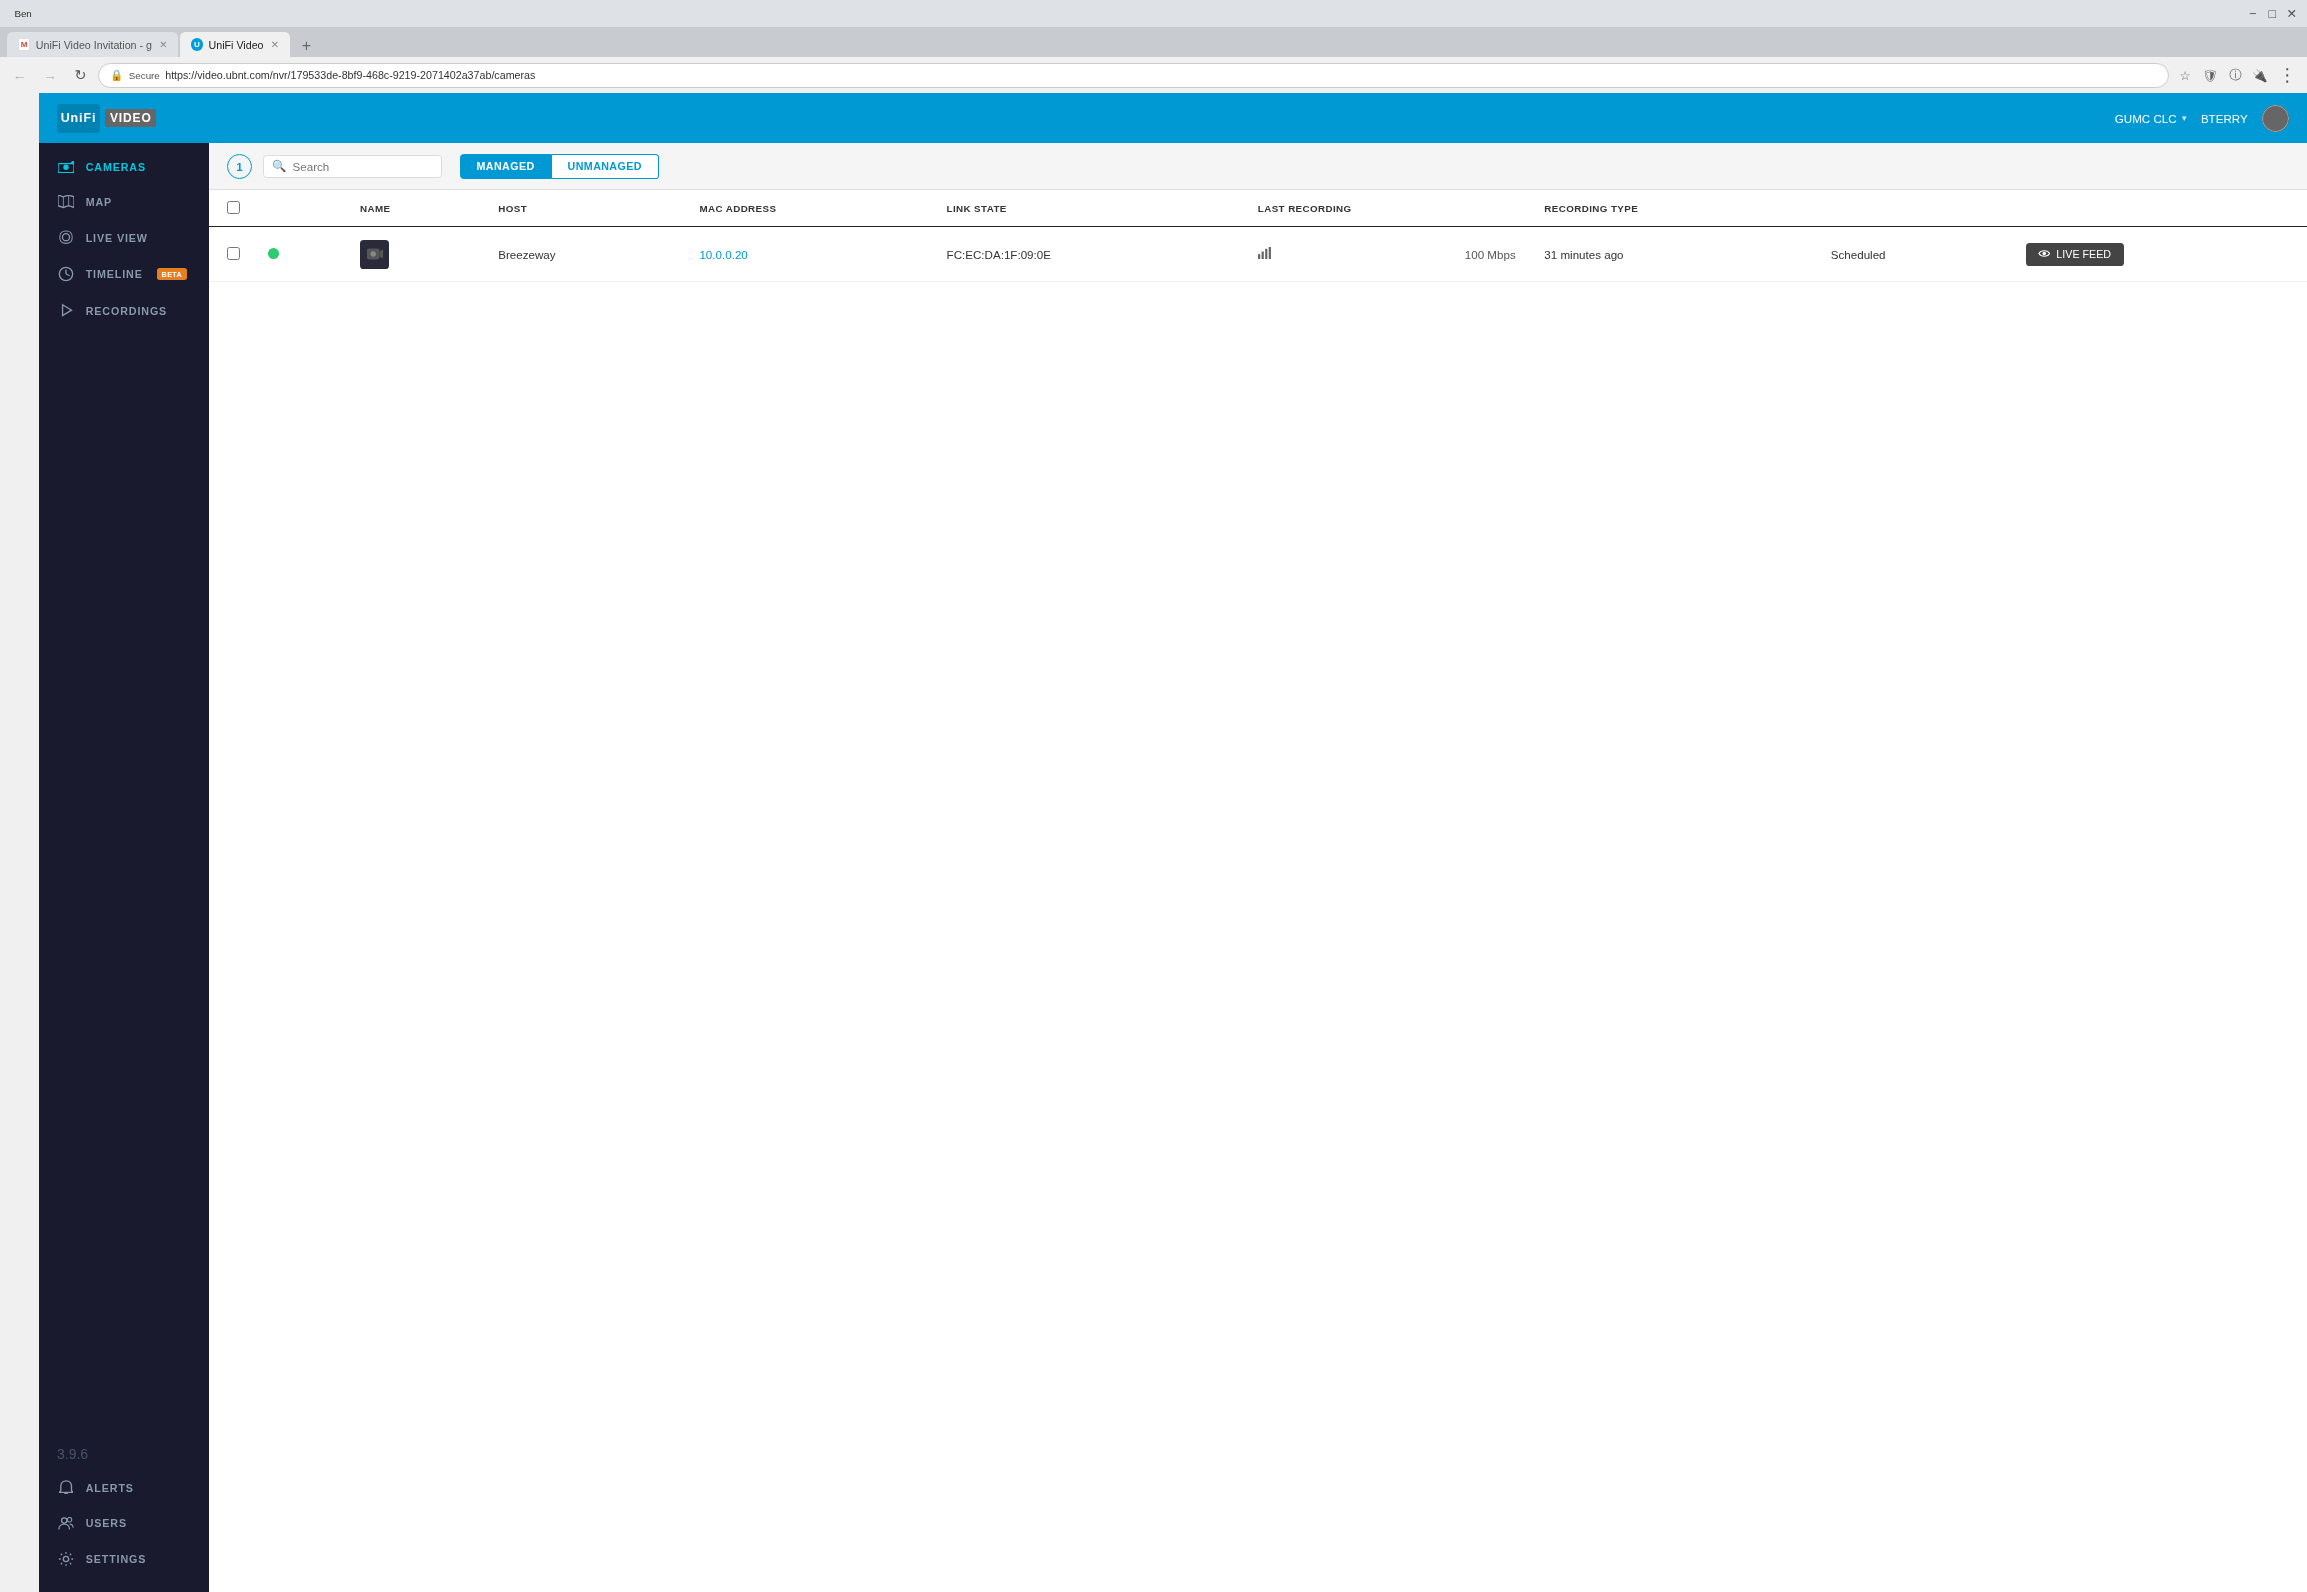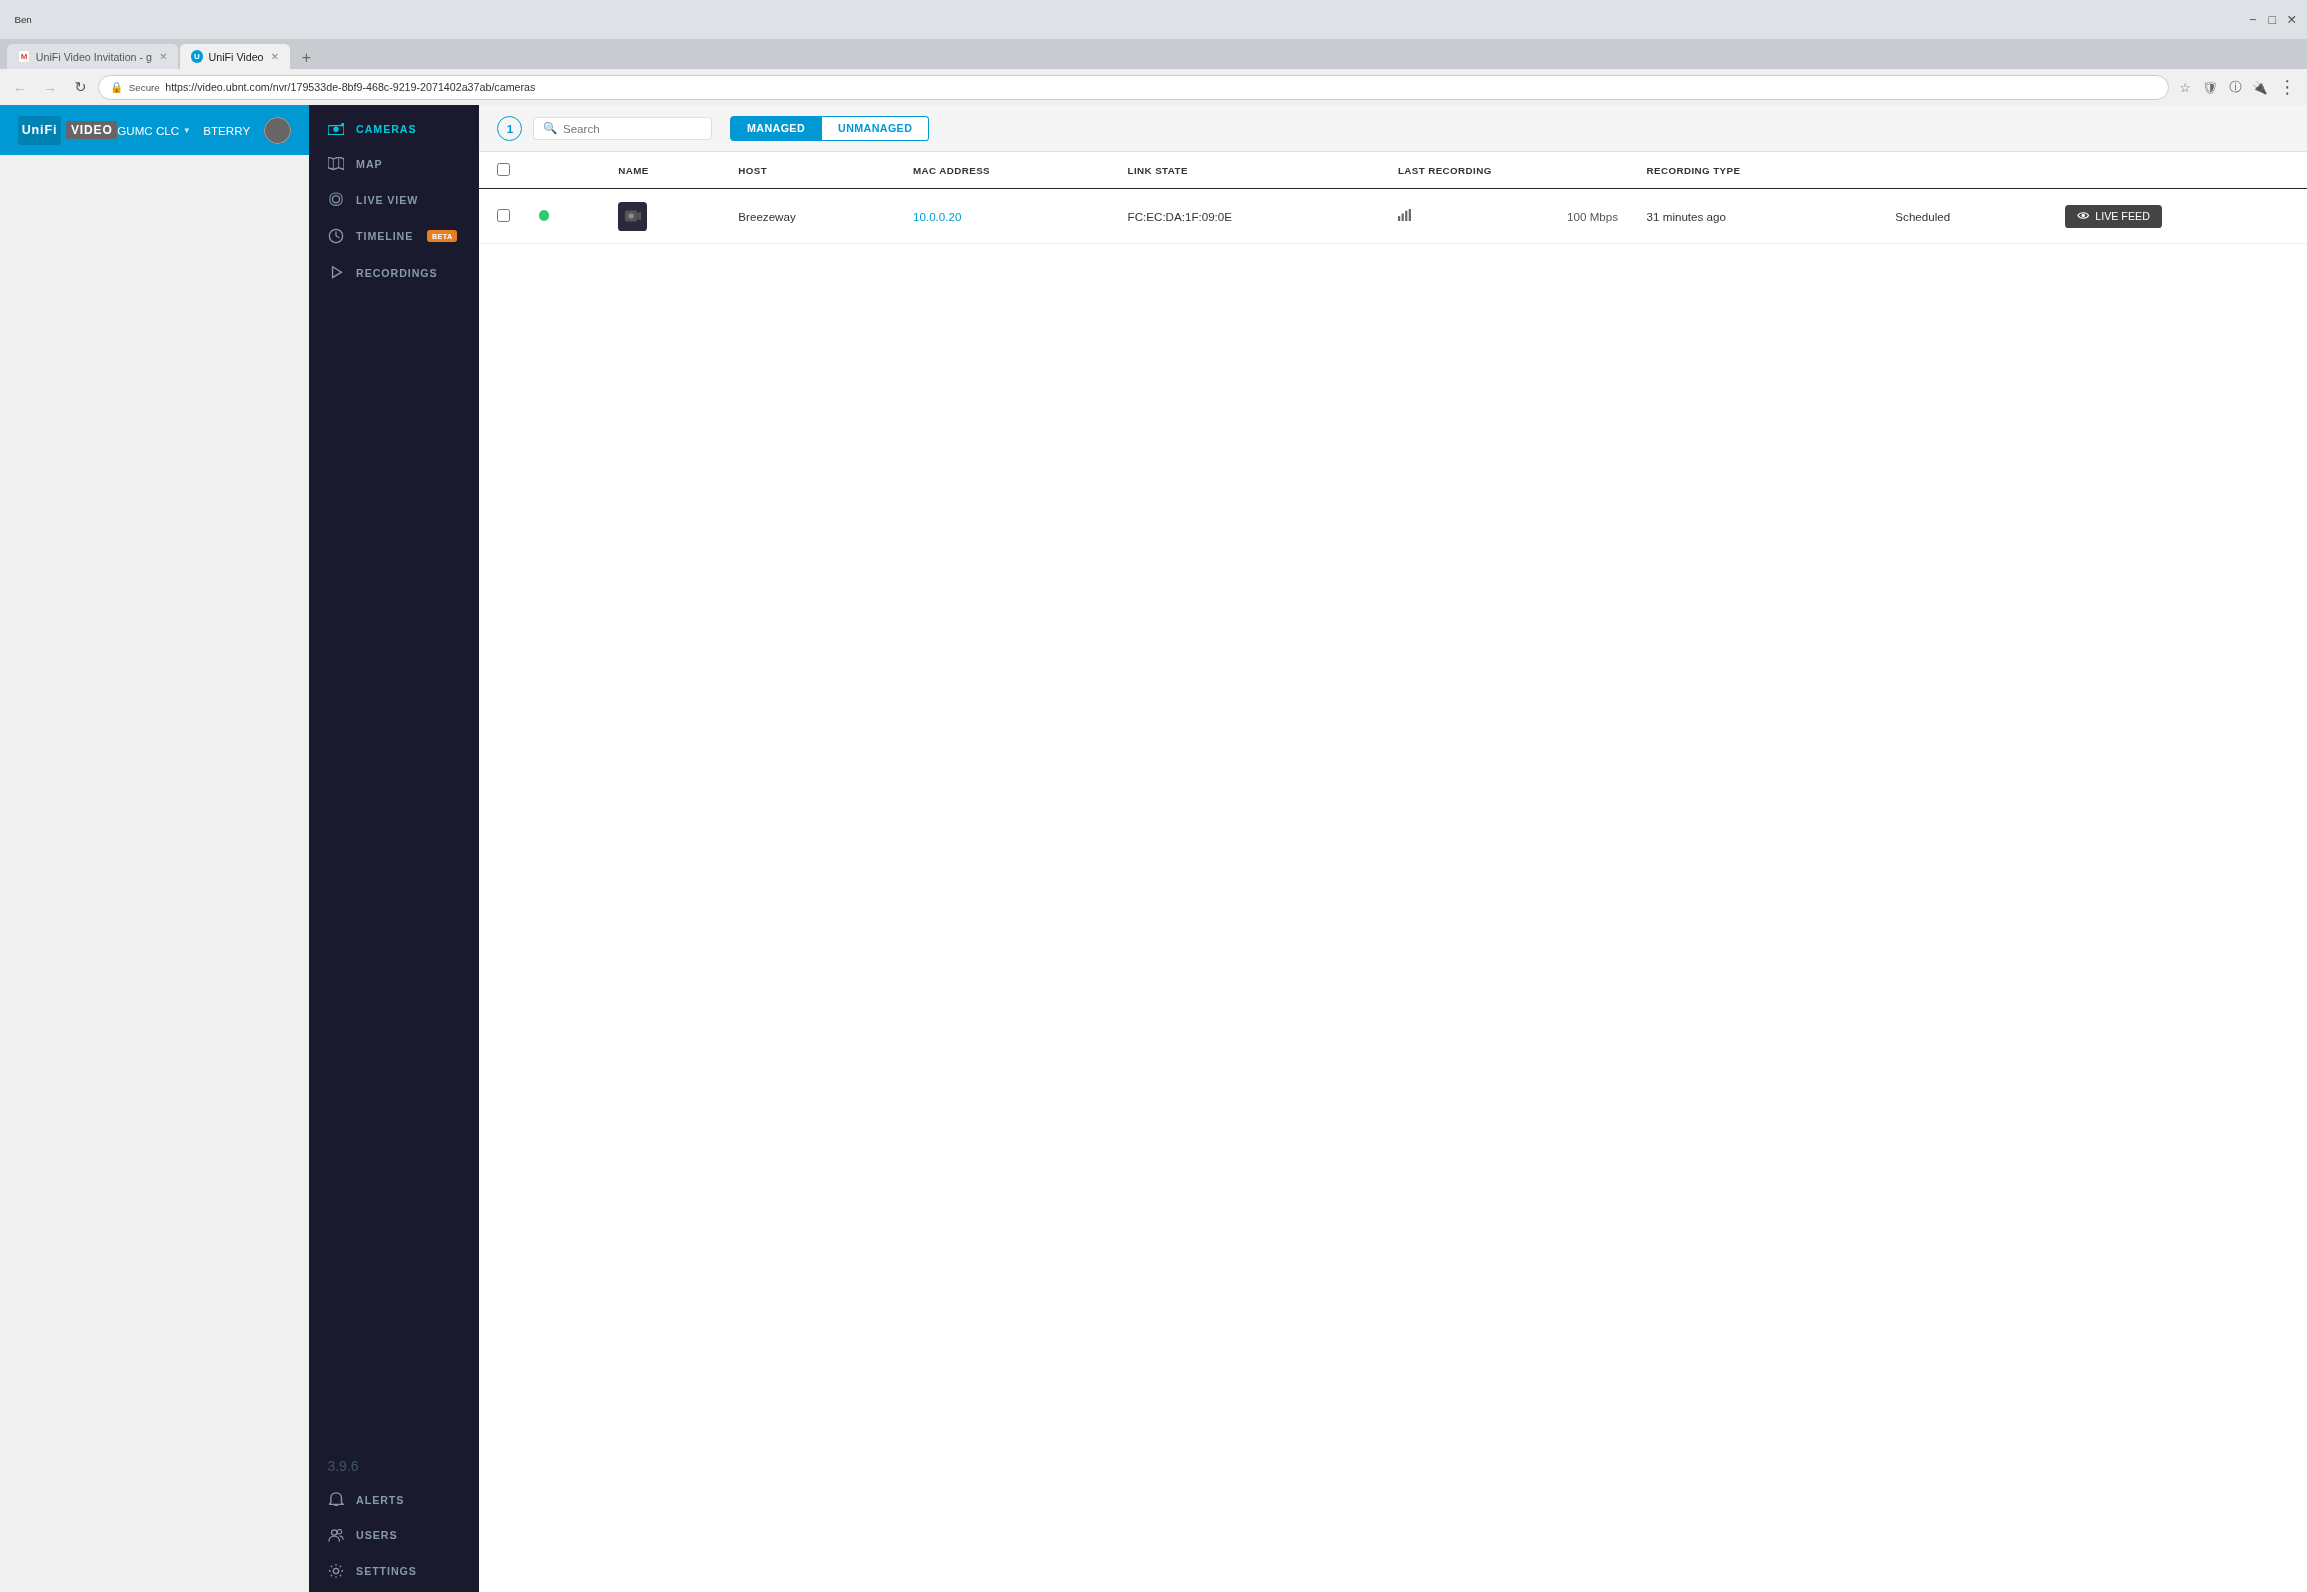--- a/index.html
+++ b/index.html
@@ -1,20 +1,20 @@
 <!DOCTYPE html>
 <html style="font-size:14.3px"><head>
   <meta charset="utf-8">
   <style>
     * { box-sizing: border-box; margin: 0; padding: 0; }
     body { font-family: -apple-system, BlinkMacSystemFont, 'Segoe UI', Arial, sans-serif; font-size: 11.6px; background: #f0f0f0; }
 
     
     .browser-chrome { background: #dee1e6; width: 100%; }
-    .browser-titlebar { display: flex; align-items: center; justify-content: flex-end; padding: 3.6px 7.2px; height: 39px; background: #dee1e6; }
+    .browser-titlebar { display: flex; align-items: center; justify-content: flex-end; padding: 3.6px 7.2px; height: 27px; background: #dee1e6; }
     .browser-titlebar-text { font-size: 9.8px; color: #333; margin-right: auto; padding-left: 7.2px; }
     .browser-btn { width: 16px; height: 16px; border: none; background: transparent; cursor: pointer; font-size: 12.5px; color: #555; display: flex; align-items: center; justify-content: center; margin-left: 3.6px; }
 
     
     .tab-bar { display: flex; align-items: flex-end; background: #c8ccd1; padding: 0 7.2px; height: 30px; }
     .tab { display: flex; align-items: center; height: 25px; padding: 0 10.7px; background: #dee1e6; border-radius: 5.4px 5.4px 0 0; font-size: 10.7px; color: #555; cursor: pointer; margin-right: 1.8px; position: relative; }
     .tab.active { background: #f0f0f0; color: #222; }
     .tab-favicon { width: 12.5px; height: 12.5px; margin-right: 5.4px; border-radius: 1.8px; display: inline-flex; align-items: center; justify-content: center; font-size: 9px; }
     .tab-gmail-favicon { background: #fff; border: 0.9px solid #ddd; color: #d44638; font-weight: bold; font-size: 8px; }
     .tab-ubnt-favicon { background: #009cde; border-radius: 50%; color: white; font-size: 8px; font-weight: bold; }
@@ -26,21 +26,21 @@
     .nav-btn { width: 25px; height: 25px; border: none; background: transparent; cursor: pointer; color: #555; font-size: 14.3px; display: flex; align-items: center; justify-content: center; border-radius: 50%; }
     .nav-btn.disabled { color: #bbb; cursor: default; }
     .address-input-wrap { flex: 1; display: flex; align-items: center; background: white; border: 0.9px solid #ccc; border-radius: 18px; padding: 0 10.7px; height: 25px; gap: 5.4px; }
     .secure-icon { color: #1a73e8; font-size: 10.7px; }
     .address-text { font-size: 10.7px; color: #333; flex: 1; }
     .address-actions { display: flex; align-items: center; gap: 3.6px; }
     .addr-action-btn { width: 21.5px; height: 21.5px; border: none; background: transparent; cursor: pointer; color: #666; font-size: 12.5px; display: flex; align-items: center; justify-content: center; }
     .menu-btn { width: 25px; height: 25px; border: none; background: transparent; cursor: pointer; color: #555; font-size: 18px; display: flex; align-items: center; justify-content: center; }
 
     
-    .app-wrapper { display: flex; flex-direction: row; height: calc(100vh - 93px); }
+    .app-wrapper { display: flex; flex-direction: column; height: calc(100vh - 93px); margin-left: 39px; }
 
     
     .top-nav { background: #0099d4; display: flex; align-items: center; justify-content: space-between; padding: 0 18px; height: 50px; }
     .logo { display: flex; align-items: center; gap: 5.4px; }
     .logo-ubnt { width: 43px; height: 29px; background: #0082b3; border-radius: 3.6px; display: flex; align-items: center; justify-content: center; color: white; font-weight: bold; font-size: 12.5px; letter-spacing: 0.9px; }
     .logo-video { background: #666; color: white; font-size: 12px; padding: 1.8px 4.5px; border-radius: 1.8px; font-weight: bold; letter-spacing: 0.9px; }
     .top-nav-right { display: flex; align-items: center; gap: 14.3px; }
     .nav-account { display: flex; align-items: center; gap: 5.4px; color: white; font-size: 11.6px; font-weight: 500; cursor: pointer; }
     .nav-chevron { font-size: 9px; color: rgba(255,255,255,0.8); }
     .nav-username { color: white; font-size: 11.6px; font-weight: 500; cursor: pointer; }

